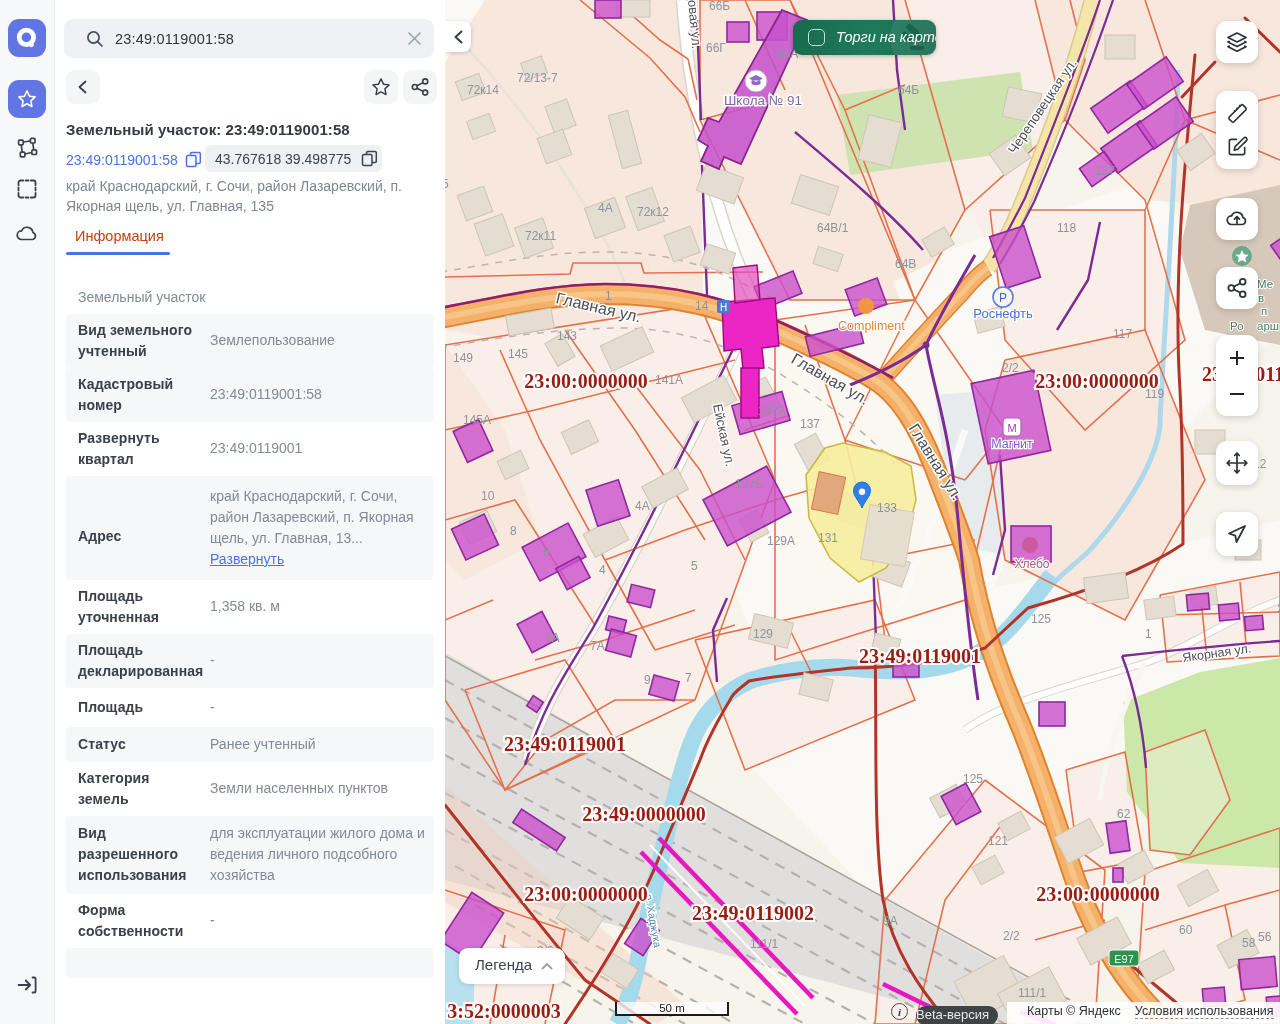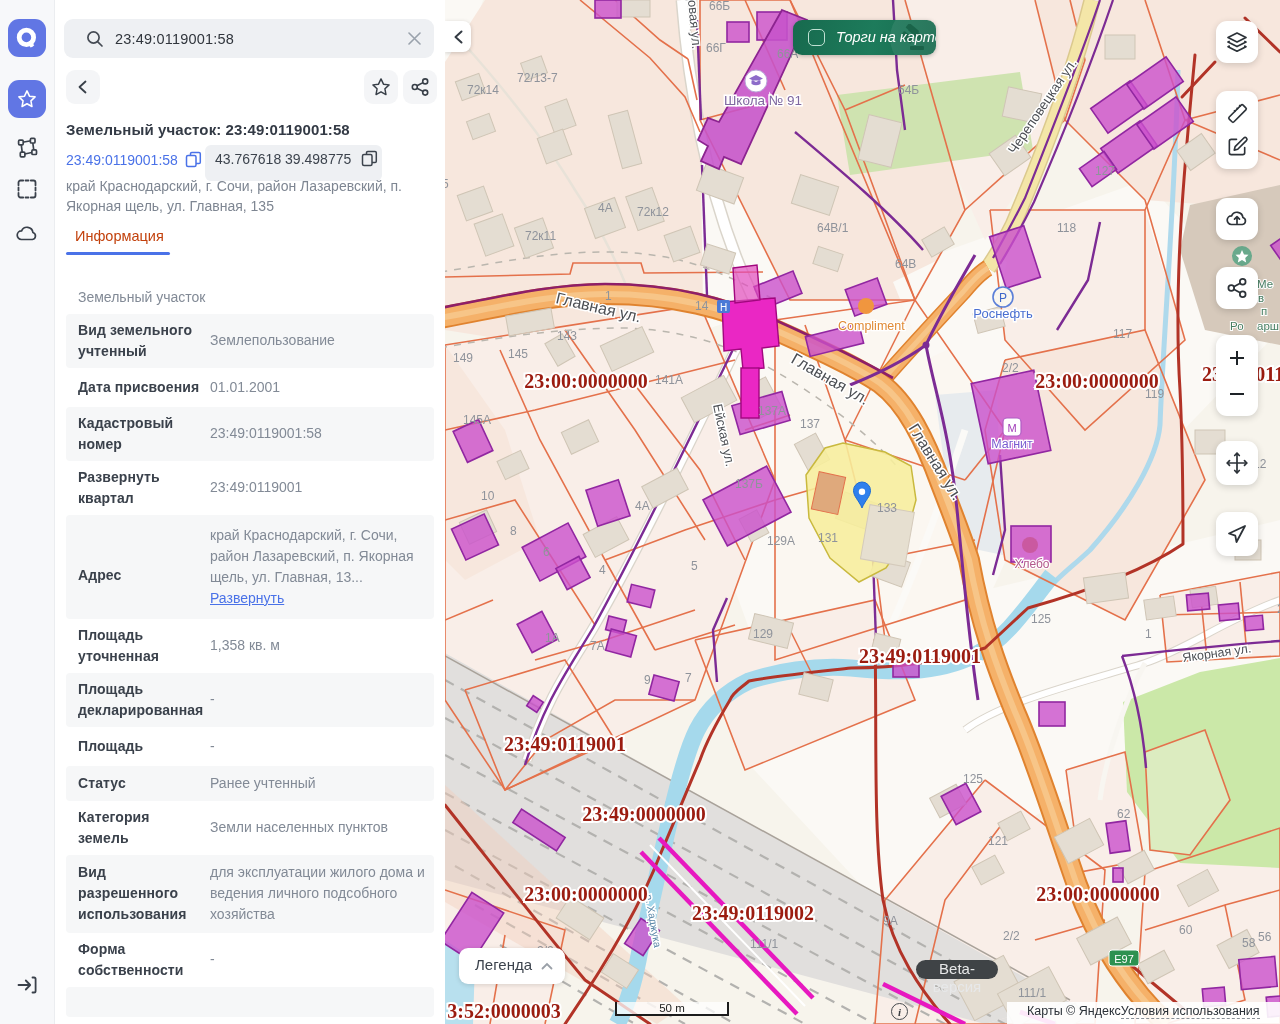--- a/index.html
+++ b/index.html
@@ -7,41 +7,41 @@
   #rail { position:absolute; left:0; top:0; width:55px; height:1024px; background:#f7f8fa; border-right:1px solid #ebedf0; z-index:30; }
   .railbtn { position:absolute; left:8px; width:38px; height:38px; border-radius:11px; display:flex; align-items:center; justify-content:center; }
   .bluebtn { background:#6176e4; }
   #panel { position:absolute; left:55px; top:0; width:390px; height:1024px; background:#ffffff; z-index:25; }
   #searchbox { position:absolute; left:9px; top:19px; width:370px; height:39px; background:#eef0f3; border-radius:9px; }
   #searchtext { position:absolute; left:51px; top:12px; font-size:14.5px; color:#30353c; letter-spacing:0.2px; }
   .toolbtn { position:absolute; top:70px; width:34px; height:34px; background:#f4f5f7; border-radius:9px; display:flex; align-items:center; justify-content:center; }
   #title { position:absolute; left:11px; top:121px; font-size:15px; font-weight:bold; color:#333a45; letter-spacing:0.1px; }
   .chiprow { position:absolute; top:146px; height:22px; white-space:nowrap; }
   #chip1 { left:11px; color:#4a72e8; font-size:14px; top:148px; }
-  #chip2 { left:150px; background:#eef0f3; border-radius:6px; padding:2px 10px 3px 10px; color:#3c434d; font-size:14px; top:145px; height:36px;}
+  #chip2 { left:150px; background:#eef0f3; border-radius:6px; padding:2px 10px 3px 10px; color:#3c434d; font-size:14px; top:145px; height:27px;}
   #addr { position:absolute; left:11px; top:177px; width:366px; font-size:14px; color:#7e8692; line-height:19.5px; }
   #tab { position:absolute; left:20px; top:228px; font-size:14.5px; font-weight:normal; color:#c2410c; }
   #tabline { position:absolute; left:11px; top:252px; width:104px; height:3px; background:#4a72e8; border-radius:2px; }
   #tbl { position:absolute; left:11px; top:271px; width:368px; }
   .row { display:flex; padding:6px 0 6px 12px; border-radius:4px; }
   .row.s { padding:9px 0 9px 12px; }
   .row.g { background:#f6f7f8; }
   .lab { width:132px; font-size:14px; font-weight:bold; color:#3a414b; line-height:21px; flex:none; letter-spacing:0.1px;}
   .val { width:215px; font-size:14px; color:#828a96; line-height:21px; padding-left:0px; }
   .vallink { color:#4a72e8; text-decoration:underline; }
   #map { position:absolute; left:445px; top:0; width:835px; height:1024px; background:#f7f2e9; overflow:hidden; }
   
   #collapse { position:absolute; left:0px; top:21px; width:26px; height:31px; background:#ffffff; border-radius:0 8px 8px 0; box-shadow:0 1px 4px rgba(0,0,0,.18); display:flex; align-items:center; justify-content:center; z-index:10;}
   #torgi { position:absolute; left:348px; top:20px; width:143px; height:35px; border-radius:9px; background:linear-gradient(100deg,#176a4e 0%, #1d7b5b 55%, #176a4e 100%); box-shadow:0 1px 4px rgba(0,0,0,.25); z-index:10; overflow:hidden;font-style:italic;}
   #torgi .cb { position:absolute; left:15px; top:9px; width:17px; height:17px; border:1.6px solid #bfe0d2; border-radius:5px; }
   #torgi .tx { position:absolute; left:43px; top:9px; font-size:14.5px; color:#fdfefd; white-space:nowrap; }
   .ctl { position:absolute; background:#fff; border-radius:11px; box-shadow:0 2px 7px rgba(0,0,0,.16); display:flex; flex-direction:column; align-items:center; justify-content:center; z-index:10; }
   .legend { position:absolute; left:14px; top:948px; width:106px; height:36px; background:#fff; border-radius:9px; box-shadow:0 1px 5px rgba(0,0,0,.14); z-index:10; font-size:15px; color:#3c434d; }
   #scalebar { position:absolute; left:170px; top:1002px; width:114px; height:14px; background:rgba(255,255,255,.75); border-left:2px solid #1c1c1c; border-right:2px solid #1c1c1c; border-bottom:2px solid #1c1c1c; z-index:9; font-size:11.5px; color:#222; text-align:center; line-height:13px; }
-  #beta { position:absolute; left:471px; top:960px; width:82px; height:19px; background:#3f4346; border-radius:10px; color:#e7e8e9; font-size:15px; text-align:center; line-height:18px; z-index:10;}
+  #beta { position:absolute; left:471px; top:1006px; width:82px; height:19px; background:#3f4346; border-radius:10px; color:#e7e8e9; font-size:13px; text-align:left; line-height:18px; z-index:10;}
   #attr { position:absolute; left:562px; top:1002px; width:273px; height:22px; background:rgba(255,255,255,.9); z-index:9; font-size:12.5px; color:#2b3138; line-height:19px; }
   #infoi { position:absolute; left:446px; top:1003px; width:17px; height:17px; border:1.4px solid #45494d; border-radius:50%; color:#3c4044; font-size:11px; text-align:center; line-height:16px; z-index:10; font-family:"Liberation Serif",serif; font-style:italic; font-weight:bold;}
 </style>
 </head>
 <body>
 <div id="map">
     <svg width="835" height="1024" viewBox="0 0 835 1024" style="position:absolute;left:0;top:0">
       <rect width="835" height="1024" fill="#f7f4ec"></rect>
       <polygon points="0,0 38,0 20,58 0,64" fill="#fbf9f5"></polygon>
       <polygon points="150,0 330,0 345,300 260,330 150,200" fill="#fbf9f5"></polygon>
@@ -502,21 +502,21 @@
 </div>
 <div class="legend">
   <span style="position:absolute;left:16px;top:8px">Легенда</span>
   <svg style="position:absolute;right:12px;top:14px" width="12" height="8" viewBox="0 0 12 8">
         <path d="M1.5 6.5 L6 2 L10.5 6.5" fill="none" stroke="#9aa0a8" stroke-width="1.8" stroke-linecap="round"></path>
       </svg>
 </div>
 <div id="scalebar">50 m</div>
 <div id="infoi">i</div>
 <div id="beta">Beta-версия</div>
-<div id="attr"><span style="margin-left:20px">Карты © Яндекс</span><span style="border-bottom:1px dashed #8a9097">Условия использования</span></div>
+<div id="attr"><span style="margin-left:20px">Карты © Яндекс</span><span style="margin-left:14px;border-bottom:1px dashed #8a9097">Условия использования</span></div>
 </div>
 <div id="rail">
   <div class="railbtn bluebtn" style="top:19px">
     <svg width="26" height="26" viewBox="0 0 26 26">
         <circle cx="12.4" cy="12.4" r="7.2" fill="none" stroke="#ffffff" stroke-width="4.8"></circle>
         <path d="M16.5 15.5 Q18.2 18.6 20.3 20.2 Q18.6 22.1 16.6 22.6 Q14.8 20.2 13.9 17.4 Z" fill="#ffffff"></path>
       </svg>
   </div>
   <div class="railbtn bluebtn" style="top:80px">
     <svg width="22" height="22" viewBox="0 0 24 24">
@@ -597,24 +597,20 @@
   <div id="tab">Информация</div>
   <div id="tabline"></div>
   <div id="tbl">
     <div class="row">
         <div class="val" style="padding-top:10px">Земельный участок</div>
       </div>
     <div class="row g">
         <div class="lab">Вид земельного учтенный</div>
         <div class="val" style="padding-top:10px">Землепользование</div>
       </div>
-    <div class="row s">
-        <div class="lab">Дата присвоения</div>
-        <div class="val">01.01.2001</div>
-      </div>
     <div class="row g">
         <div class="lab">Кадастровый номер</div>
         <div class="val" style="padding-top:10px">23:49:0119001:58</div>
       </div>
     <div class="row">
         <div class="lab">Развернуть квартал</div>
         <div class="val" style="padding-top:10px">23:49:0119001</div>
       </div>
     <div class="row g" style="padding-top:10px;padding-bottom:10px">
         <div class="lab" style="padding-top:40px">Адрес</div>

